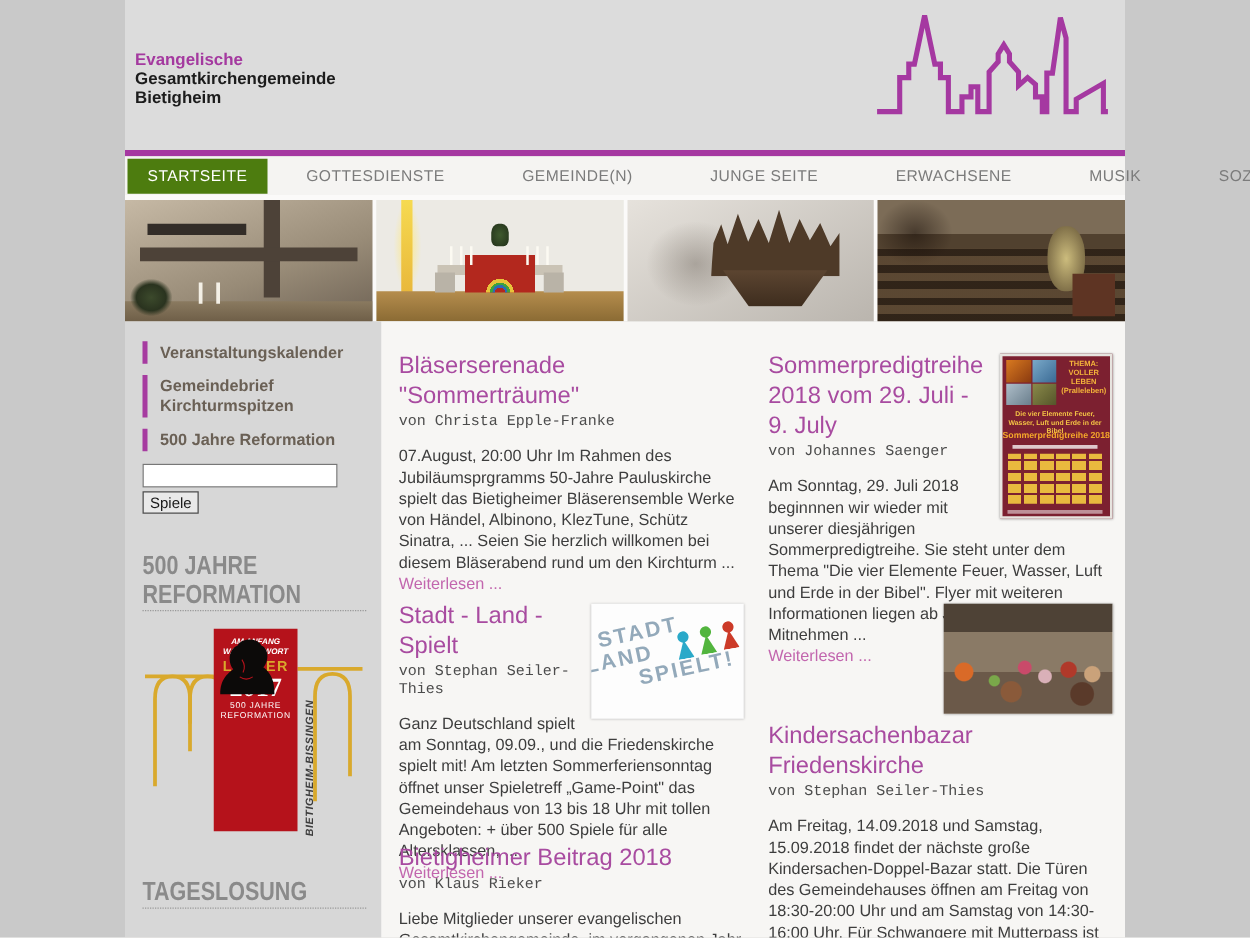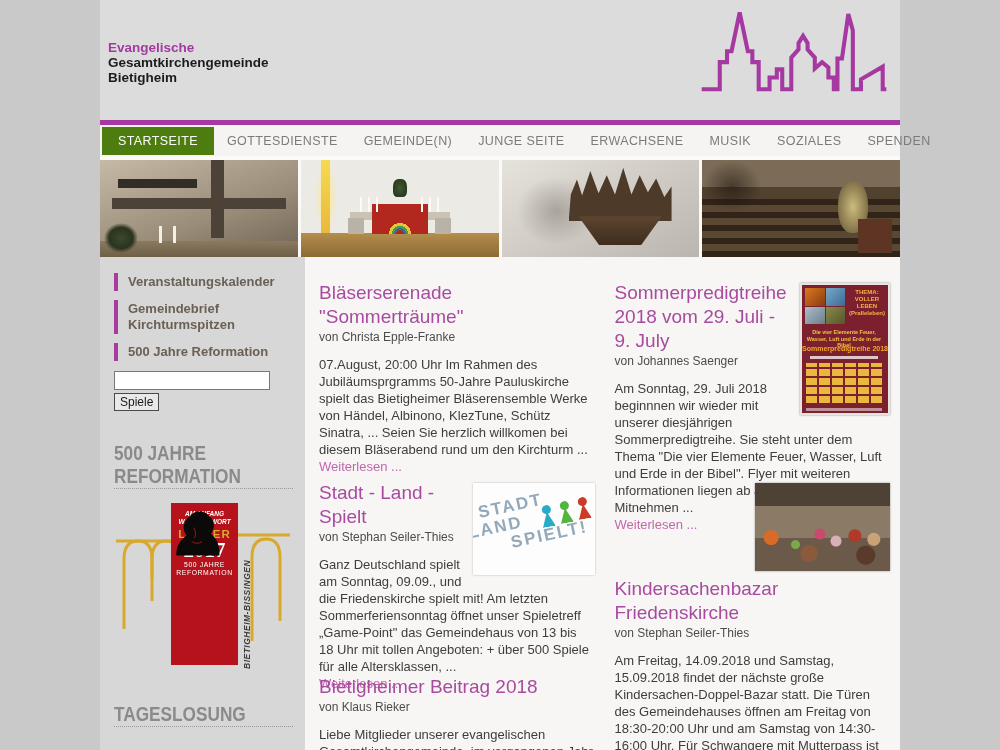--- a/index.html
+++ b/index.html
@@ -11,21 +11,21 @@
 
   
   .header{position:relative;height:120px;background:#dcdcdc;}
   .logo-text{position:absolute;left:8px;top:40px;font-size:13.5px;font-weight:bold;line-height:15px;color:#1c1c1c;}
   .logo-text .l1{color:#a4399f;}
   .skyline{position:absolute;right:2px;top:6px;}
   .accent-bar{height:5px;background:#a538a1;}
 
   
   .nav{height:31px;background:#f5f4f2;display:flex;align-items:center;font-size:12.5px;color:#7b7b7b;letter-spacing:.4px;}
-  .nav-item{padding:7px 13px;cursor:pointer;white-space:nowrap;}
+  .nav-item{padding:7px 31px;cursor:pointer;white-space:nowrap;}
   .nav-item.active{background:#4d7c0f;color:#fff;margin-left:2px;padding:7px 16px;}
 
   
   .banner-wrap{background:#fbfaf9;padding-top:4px;}
   .banner{display:flex;gap:3px;height:97px;}
   .photo{flex:1;position:relative;overflow:hidden;}
   .ph1{background:linear-gradient(160deg,#c6b9a5,#988b77 60%,#6f6355);}
   .ph1 .slot{position:absolute;top:20%;left:9%;width:40%;height:9px;background:#332d28;}
   .ph1 .cross-v{position:absolute;left:56%;top:0;width:13px;height:80%;background:#4d4238;}
   .ph1 .cross-h{position:absolute;top:39%;left:6%;width:88%;height:11px;background:#4d4238;}
@@ -78,21 +78,21 @@
   .banner-red .sub{color:#fff;font-size:6.8px;line-height:8px;letter-spacing:.6px;}
   .poster .sidetext{position:absolute;left:128px;top:28px;height:140px;
     writing-mode:vertical-rl;transform:rotate(180deg);
     font-size:8.5px;font-weight:bold;font-style:italic;color:#3d3d3d;letter-spacing:.5px;}
 
   
   .main{flex:1;padding:24px 10px 0 14px;box-sizing:border-box;
     display:grid;grid-template-columns:1fr 1fr;grid-template-rows:200px 194px auto;column-gap:20px;align-items:start;}
   .article{overflow:visible;}
   .article h2{margin:0 0 1px;font-size:19px;font-weight:400;color:#a84ba0;line-height:24px;cursor:pointer;}
-  .byline{font-size:12px;color:#4c4c4c;margin-bottom:12px;}
+  .byline{font-size:12px;color:#4c4c4c;margin-bottom:12px;font-family:Liberation Mono, monospace;}
   .body-text{font-size:13px;color:#3d3d3d;line-height:17px;}
   .more-link{font-size:13px;color:#c266ae;cursor:pointer;margin-top:1px;}
 
   
   .flyer{float:right;margin:2px 0 6px 8px;width:86px;height:128px;background:#7c2030;border:2px solid #e7e4df;
     position:relative;box-shadow:0 0 2px rgba(0,0,0,.4);cursor:pointer;}
   .flyer .grid{position:absolute;left:3px;top:3px;width:40px;height:36px;display:grid;grid-template-columns:1fr 1fr;grid-template-rows:1fr 1fr;gap:1px;}
   .flyer .grid i{display:block;}
   .flyer .f1{background:linear-gradient(135deg,#d97a20,#8a3a10);}
   .flyer .f2{background:linear-gradient(135deg,#7aa9c9,#3a6a94);}

